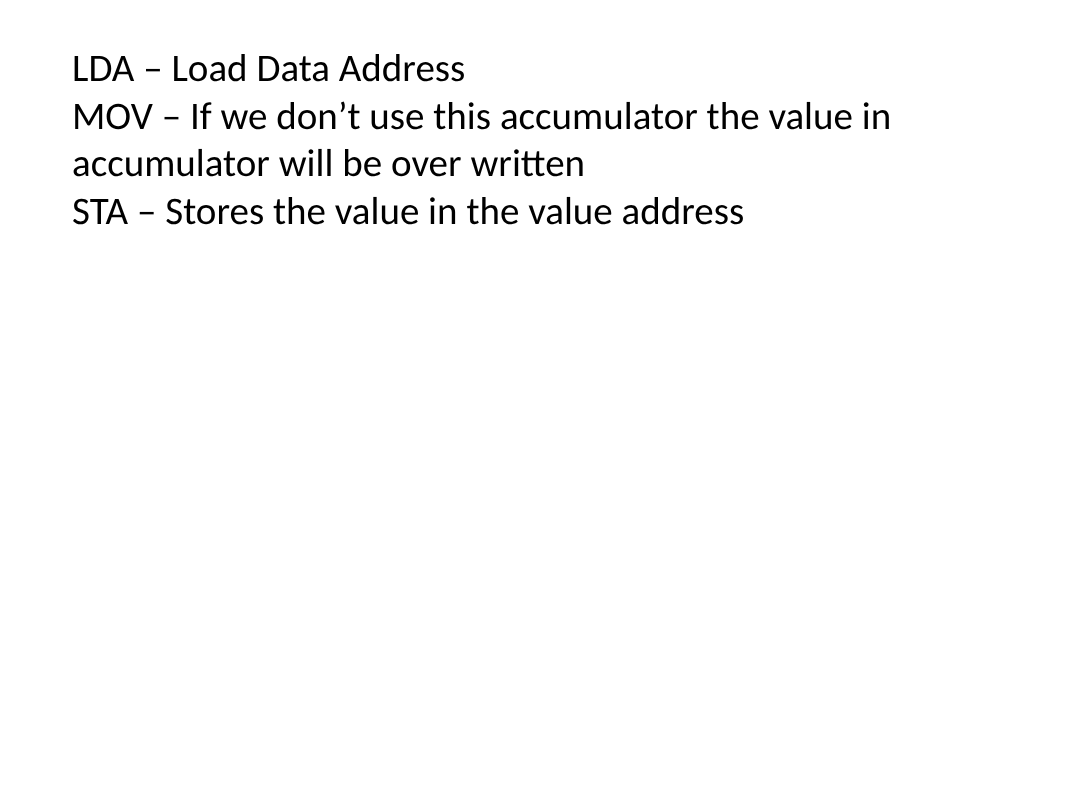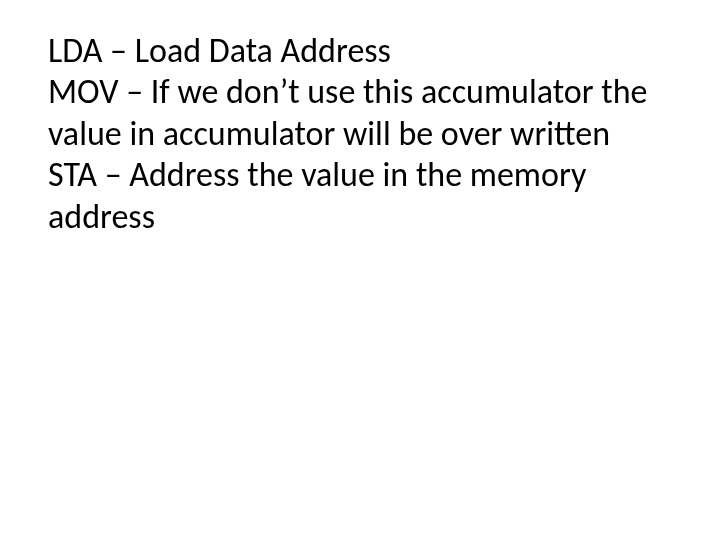--- a/index.html
+++ b/index.html
@@ -13,29 +13,29 @@
     overflow: hidden;
   }
   .slide {
     position: relative;
     width: 720px;
     height: 540px;
     box-sizing: border-box;
     padding: 30px 48px 0 48px;
   }
   .content {
-    font-size: 34px;
+    font-size: 26px;
     line-height: 1.22;
   }
   .content p {
     margin: 0;
   }
 </style>
 </head>
 <body>
 
 <div class="slide">
   <div class="content">
     <p>LDA – Load Data Address</p>
     <p>MOV – If we don’t use this accumulator the value in accumulator will be over written</p>
-    <p>STA – Address the value in the memory address</p>
+    <p>STA – Stores the value in the value address</p>
   </div>
 </div>
 
 </body></html>

